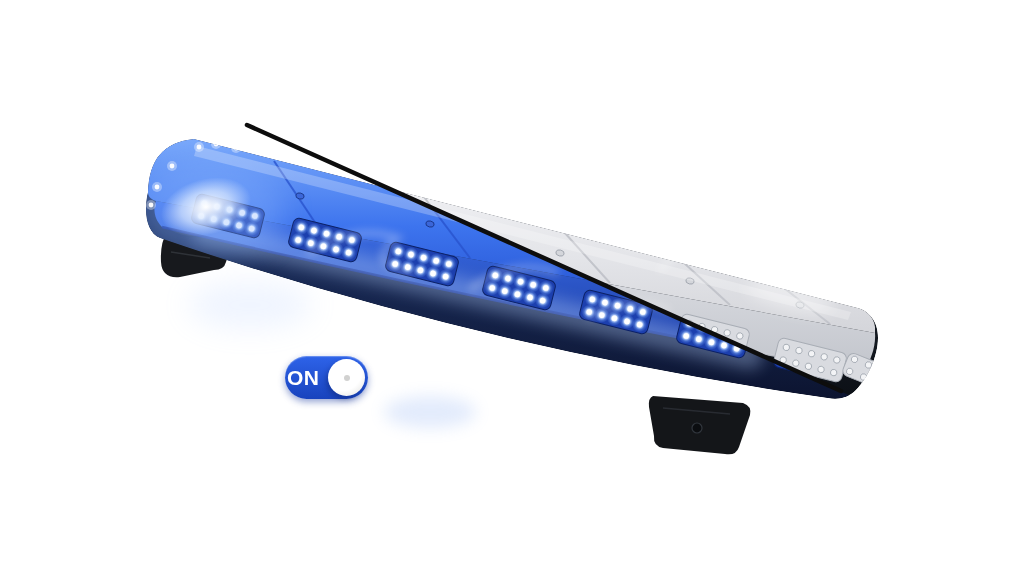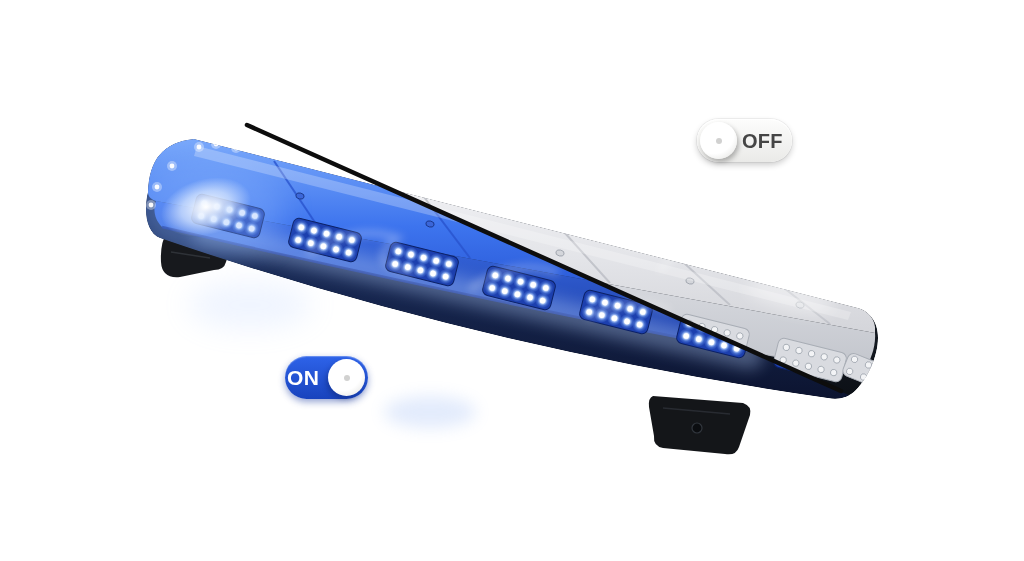--- a/index.html
+++ b/index.html
@@ -439,26 +439,20 @@
       <path d="M310,252 q45,-28 88,-14 q-36,26 14,34"></path>
       <path d="M472,288 q40,-30 84,-16"></path>
       <path d="M590,316 q45,-22 78,-6"></path>
       <path d="M660,270 q30,-35 70,-40 q-10,30 25,35"></path>
     </g>
   </g>
 
   <line x1="247" y1="125" x2="841" y2="391" stroke="#0d0d0d" stroke-width="4.5" stroke-linecap="round"></line>
 </svg>
 
-<div class="toggle toggle-off">
-  <span class="knob">
-    <span class="knob-dot"></span>
-  </span>
-  <span class="toggle-label off-label">OFF</span>
-</div>
 
 <div class="toggle toggle-on">
   <span class="toggle-label on-label">ON</span>
   <span class="knob knob-right">
     <span class="knob-dot"></span>
   </span>
 </div>
 
 </div>
 

